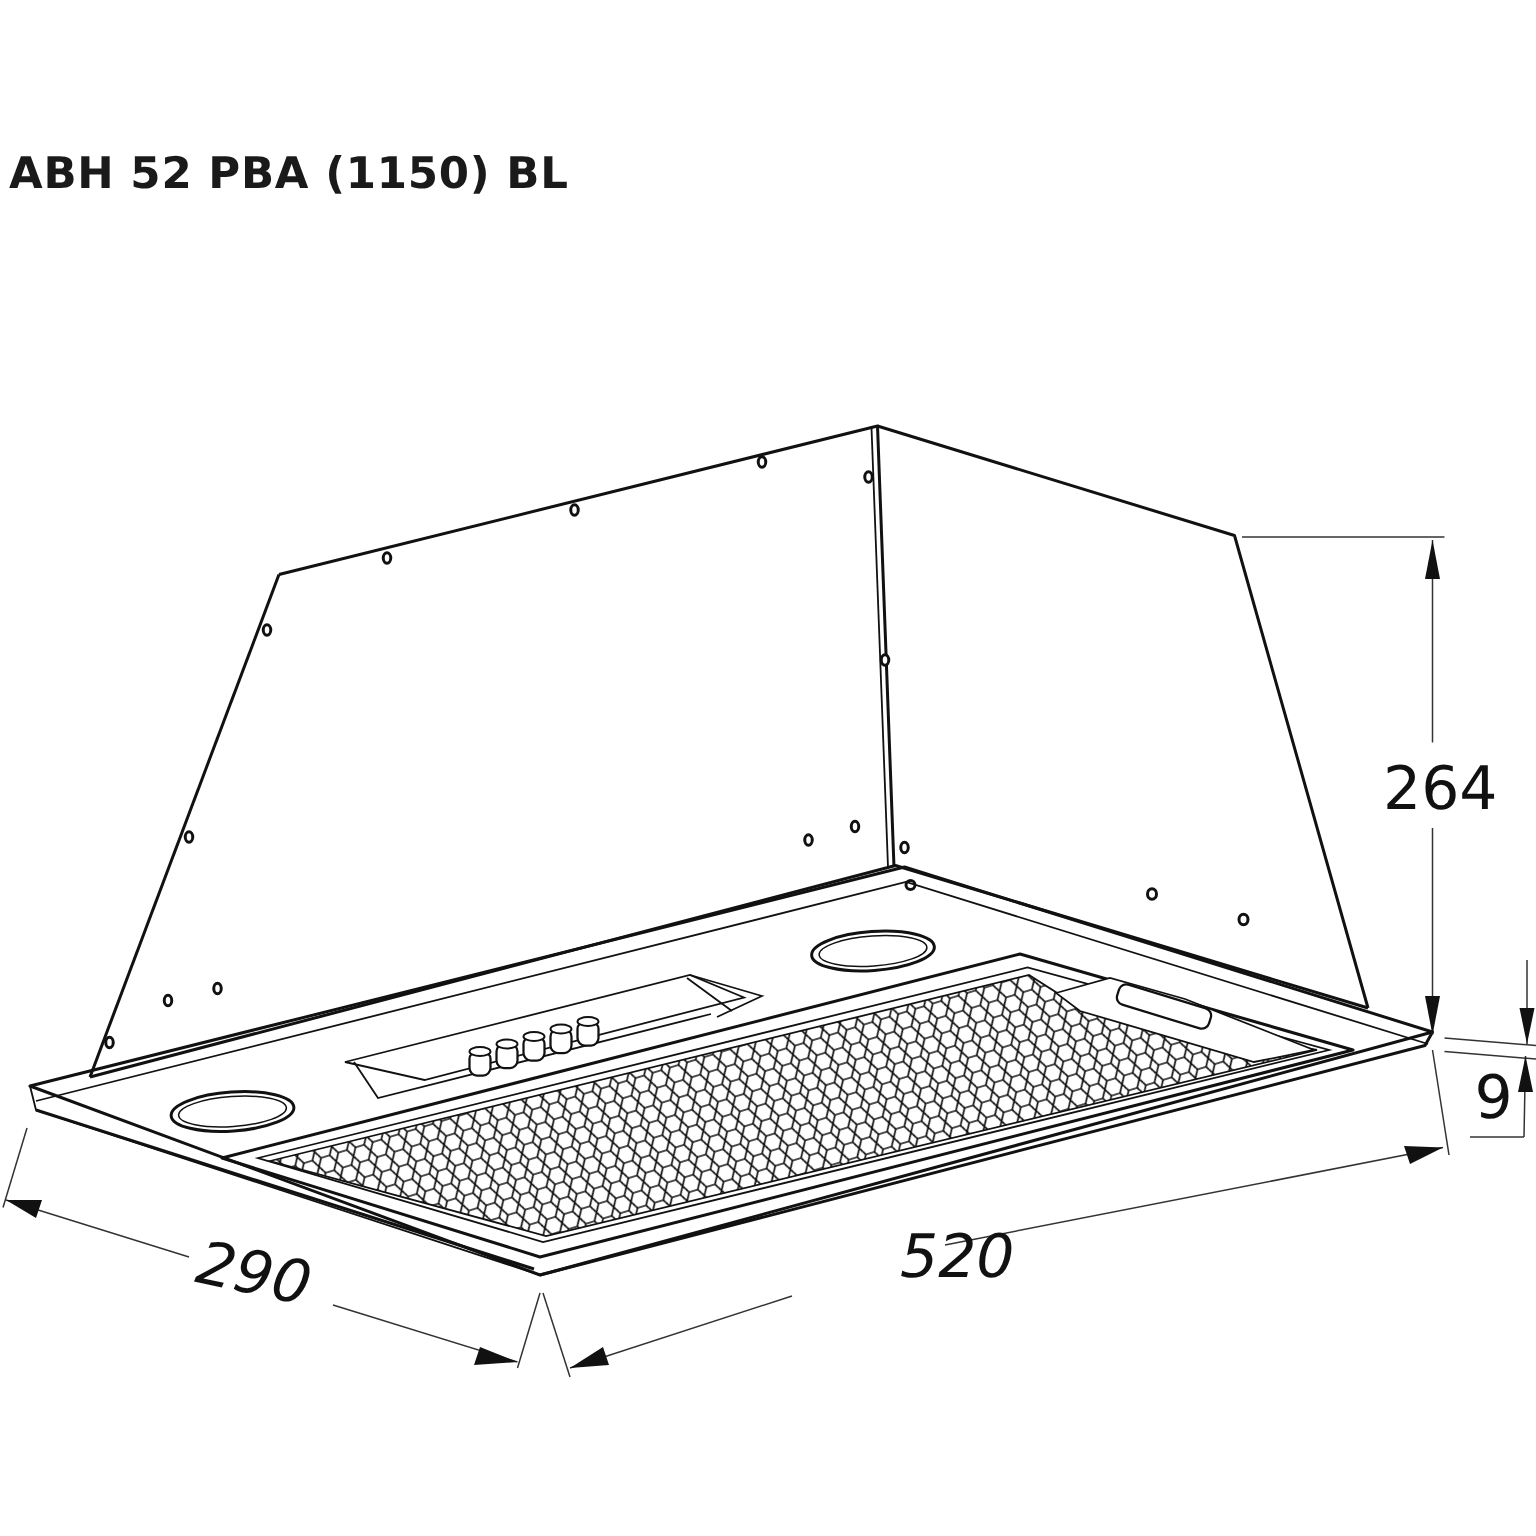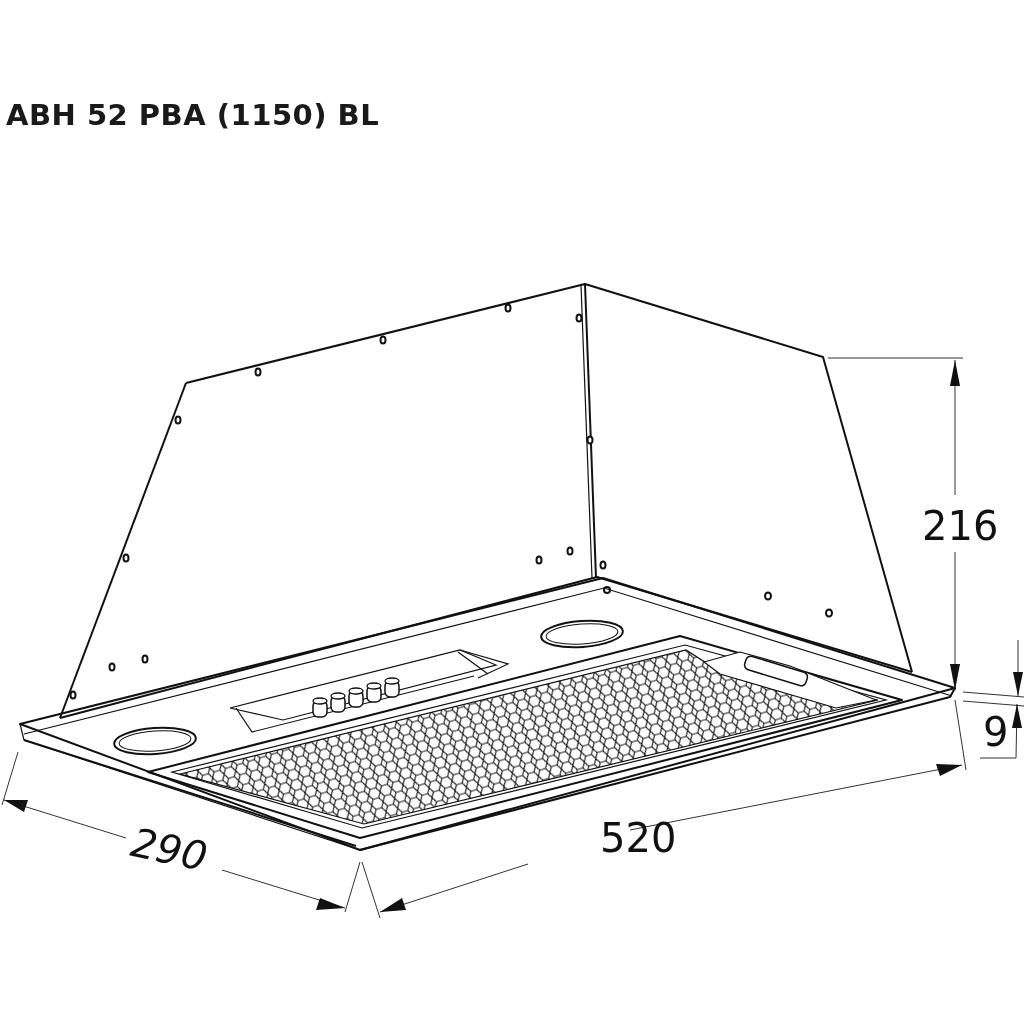--- a/index.html
+++ b/index.html
@@ -8,21 +8,21 @@
       position: absolute; left: 6px; top: 98px;
       font-family: "DejaVu Sans", sans-serif; font-size: 29px; font-weight: 700;
       color: #1a1a1a; letter-spacing: 0.5px; white-space: nowrap;
     }
     svg.drawing { position: absolute; left: 0; top: 0; }
     .dim-label {
       position: absolute; font-family: "DejaVu Sans", sans-serif; color: #111;
       font-size: 40px; line-height: 1; white-space: nowrap;
     }
     .dim-290 { left: 136px; top: 822px; transform: rotate(12deg); transform-origin: left top; }
-    .dim-520 { left: 600px; top: 818px; }
+    .dim-520 { left: 600px; top: 818px; font-style: italic; }
     .dim-216 { left: 922px; top: 506px; }
     .dim-9 { left: 983px; top: 712px; }
     .edge { fill: none; stroke: #111; stroke-width: 2; stroke-linejoin: round; }
     .thin { fill: none; stroke: #111; stroke-width: 1.2; }
     .dimline { fill: none; stroke: #333; stroke-width: 1; }
     .arrow { fill: #111; stroke: none; }
     .hole { fill: #fff; stroke: #111; stroke-width: 2; }
   </style>
 </head>
 <body>
@@ -153,14 +153,14 @@
     <line class="dimline" x1="1018" y1="640" x2="1018" y2="696"></line>
     <line class="dimline" x1="1017" y1="704" x2="1016" y2="758"></line>
     <line class="dimline" x1="980" y1="758" x2="1016" y2="758"></line>
     <polygon class="arrow" points="1018,696 1013,672 1023,672"></polygon>
     <polygon class="arrow" points="1017,704 1012,728 1022,728"></polygon>
   </g>
 </svg>
 
 <div class="dim-label dim-290" style="font-style: italic;">290</div>
 <div class="dim-label dim-520">520</div>
-<div class="dim-label dim-216">216</div>
+<div class="dim-label dim-216">264</div>
 <div class="dim-label dim-9">9</div>
 
 </body></html>

